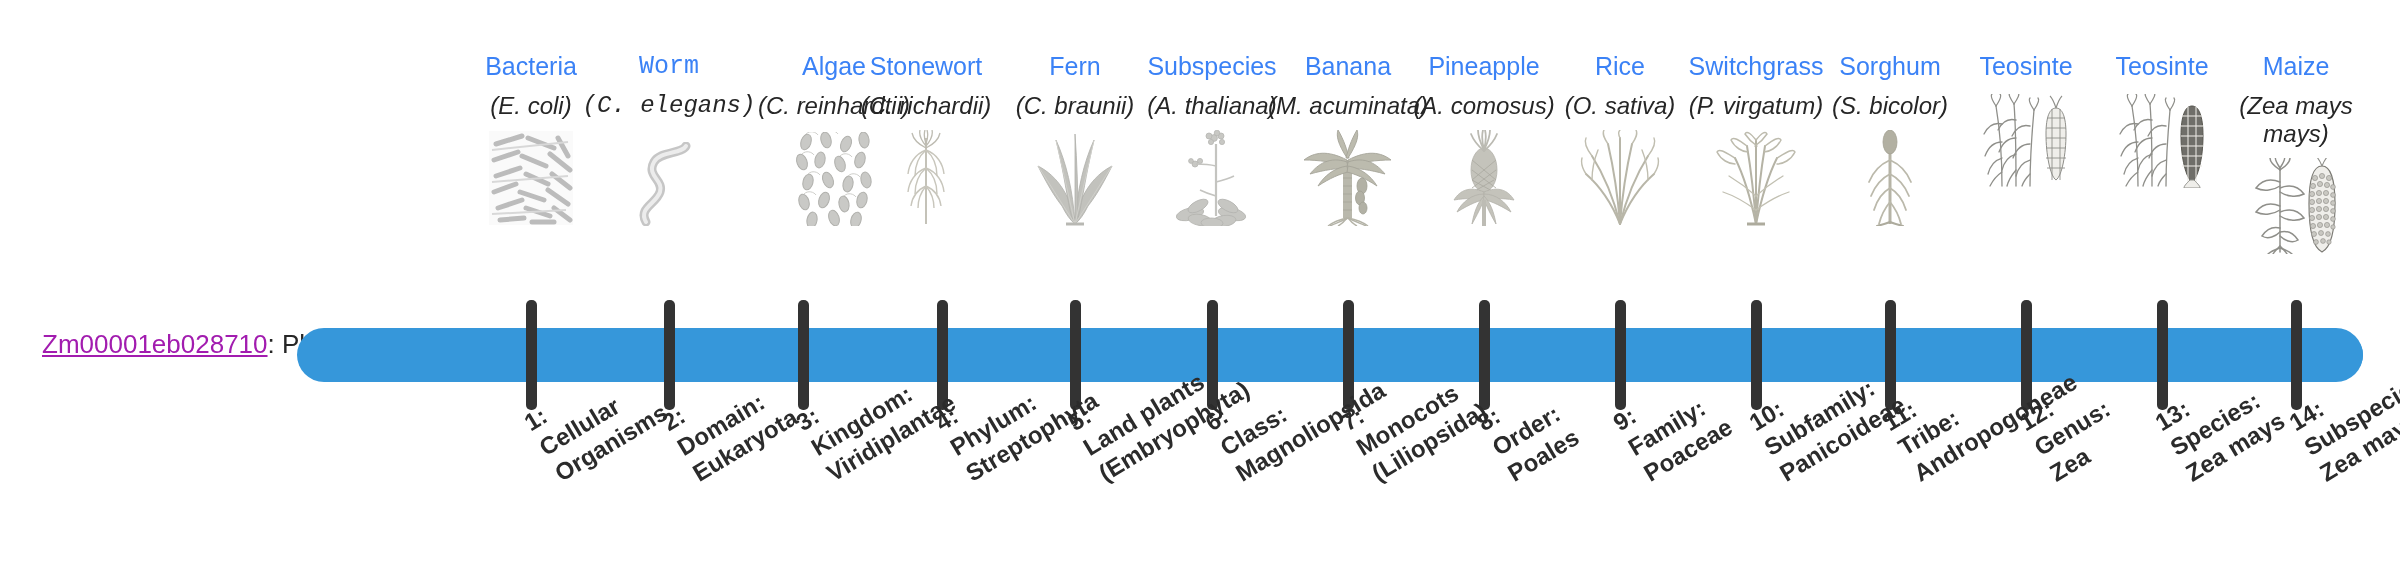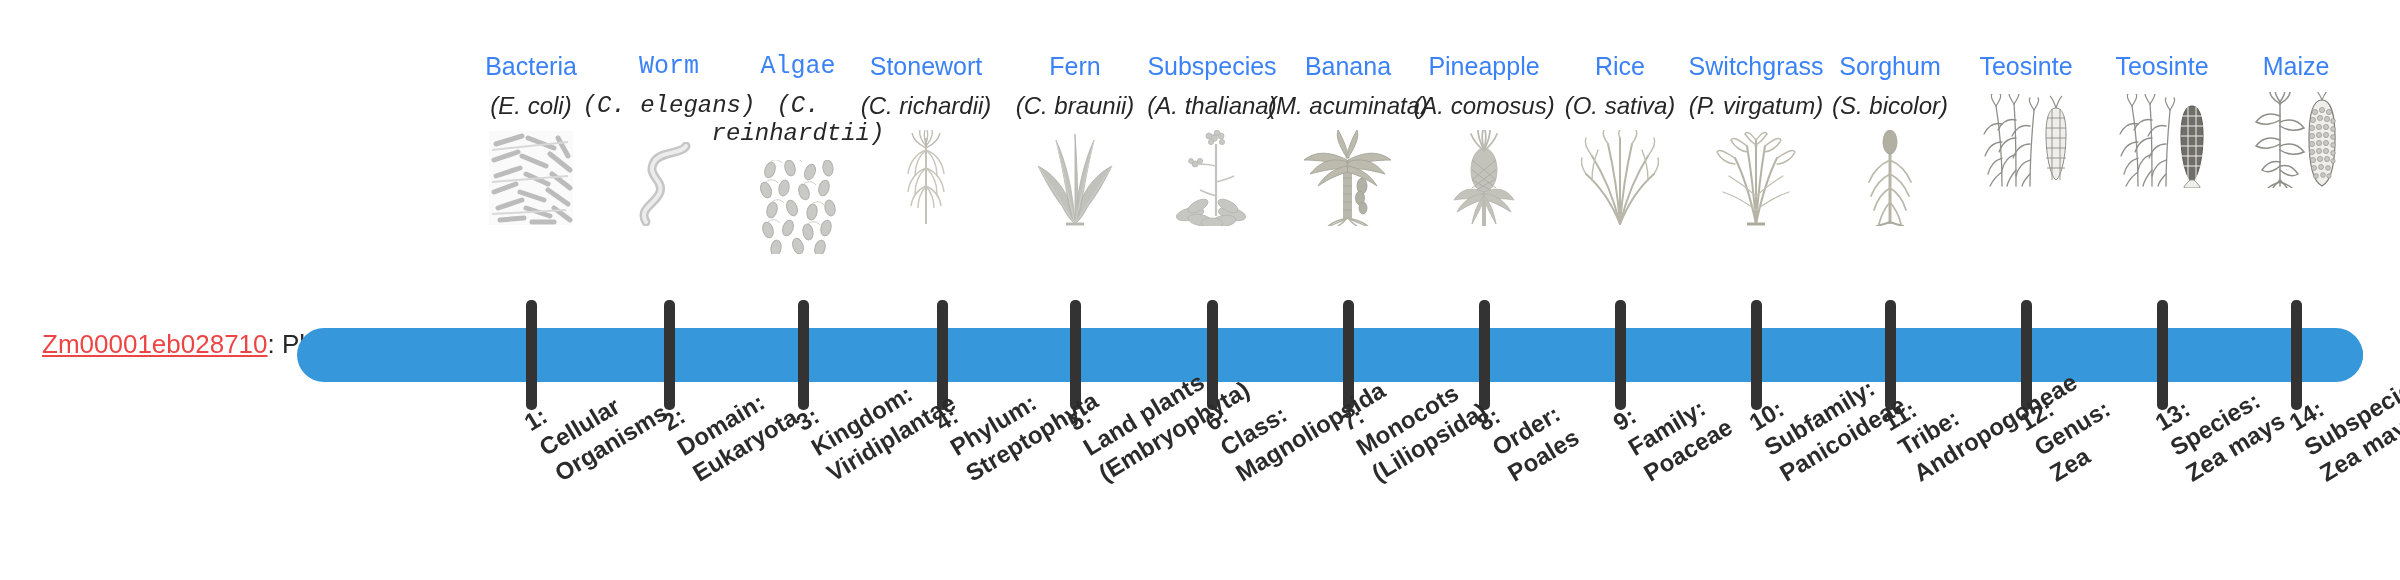--- a/index.html
+++ b/index.html
@@ -25,21 +25,21 @@
     left: 42px;
     top: 331px;
     width: 410px;
     text-align: right;
     font-size: 26px;
     color: #262626;
     white-space: nowrap;
     line-height: 1;
   }
   #gene-label .gene-link {
-    color: #ef4444;
+    color: #a21caf;
     text-decoration: underline;
     cursor: pointer;
   }
   #gene-label .gene-strat { color: #262626; }
 
   
   #track-area {
     position: absolute;
     left: 0; top: 0; right: 0; bottom: 0;
   }
@@ -186,21 +186,21 @@
         <div class="common">Worm</div>
         <div class="sci">(C. elegans)</div>
         <div class="thumb">
           <svg width="70" height="84" viewBox="0 0 70 84">
     <path d="M12 80 C4 66 22 62 26 50 C30 38 12 34 20 20 C26 9 48 12 52 4" fill="none" stroke="#c6c6c6" stroke-width="9" stroke-linecap="round"></path>
     <path d="M12 80 C4 66 22 62 26 50 C30 38 12 34 20 20 C26 9 48 12 52 4" fill="none" stroke="#ececec" stroke-width="4" stroke-linecap="round"></path>
   </svg>
         </div>
       </div>
       <div class="tick" style="left: 798px;"></div>
-      <div class="col" style="left: 798px; font-family: Liberation Mono, monospace;">
+      <div class="col" style="left: 834px;">
         <div class="common">Algae</div>
         <div class="sci">(C. reinhardtii)</div>
         <div class="thumb">
           <svg width="80" height="94" viewBox="0 0 80 94">
     <g fill="#c9c9c6" stroke="#b0b0ac" stroke-width="1">
       <ellipse cx="12" cy="10" rx="5" ry="8" transform="rotate(18 12 10)"></ellipse>
       <ellipse cx="32" cy="8" rx="5" ry="8" transform="rotate(-14 32 8)"></ellipse>
       <ellipse cx="52" cy="12" rx="5" ry="8" transform="rotate(22 52 12)"></ellipse>
       <ellipse cx="70" cy="8" rx="5" ry="8" transform="rotate(-8 70 8)"></ellipse>
       <ellipse cx="8" cy="30" rx="5" ry="8" transform="rotate(-20 8 30)"></ellipse>
@@ -582,20 +582,21 @@
       <path d="M70 13 L70 88"></path>
               <path d="M78 13 L78 88"></path>
     </g>
     <path d="M72 86 C68 90 66 92 66 94 L82 94 C82 92 80 90 76 86 Z" fill="#efeeea" stroke="#8f8f8a" stroke-width="1"></path>
   </svg>
         </div>
       </div>
       <div class="tick" style="left: 2291px;"></div>
       <div class="col" style="left: 2296px;">
         <div class="common">Maize</div>
+        <div class="sci">(Zea mays mays)</div>
         <div class="thumb">
           <svg width="88" height="96" viewBox="0 0 88 96">
     <g stroke="#8f8f8a" stroke-width="1.5" fill="none" stroke-linecap="round">
       <path d="M28 94 C28 64 28 34 28 10"></path>
       <path d="M28 10 C24 4 22 0 24 -2"></path>
               <path d="M28 10 C32 4 34 0 32 -2"></path>
       <path d="M28 12 C22 8 18 4 18 0"></path>
               <path d="M28 12 C34 8 38 4 38 0"></path>
       <path d="M28 24 C18 20 10 22 4 30 C12 34 22 32 28 28"></path>
       <path d="M28 30 C38 26 46 28 52 36 C44 40 34 38 28 34"></path>

